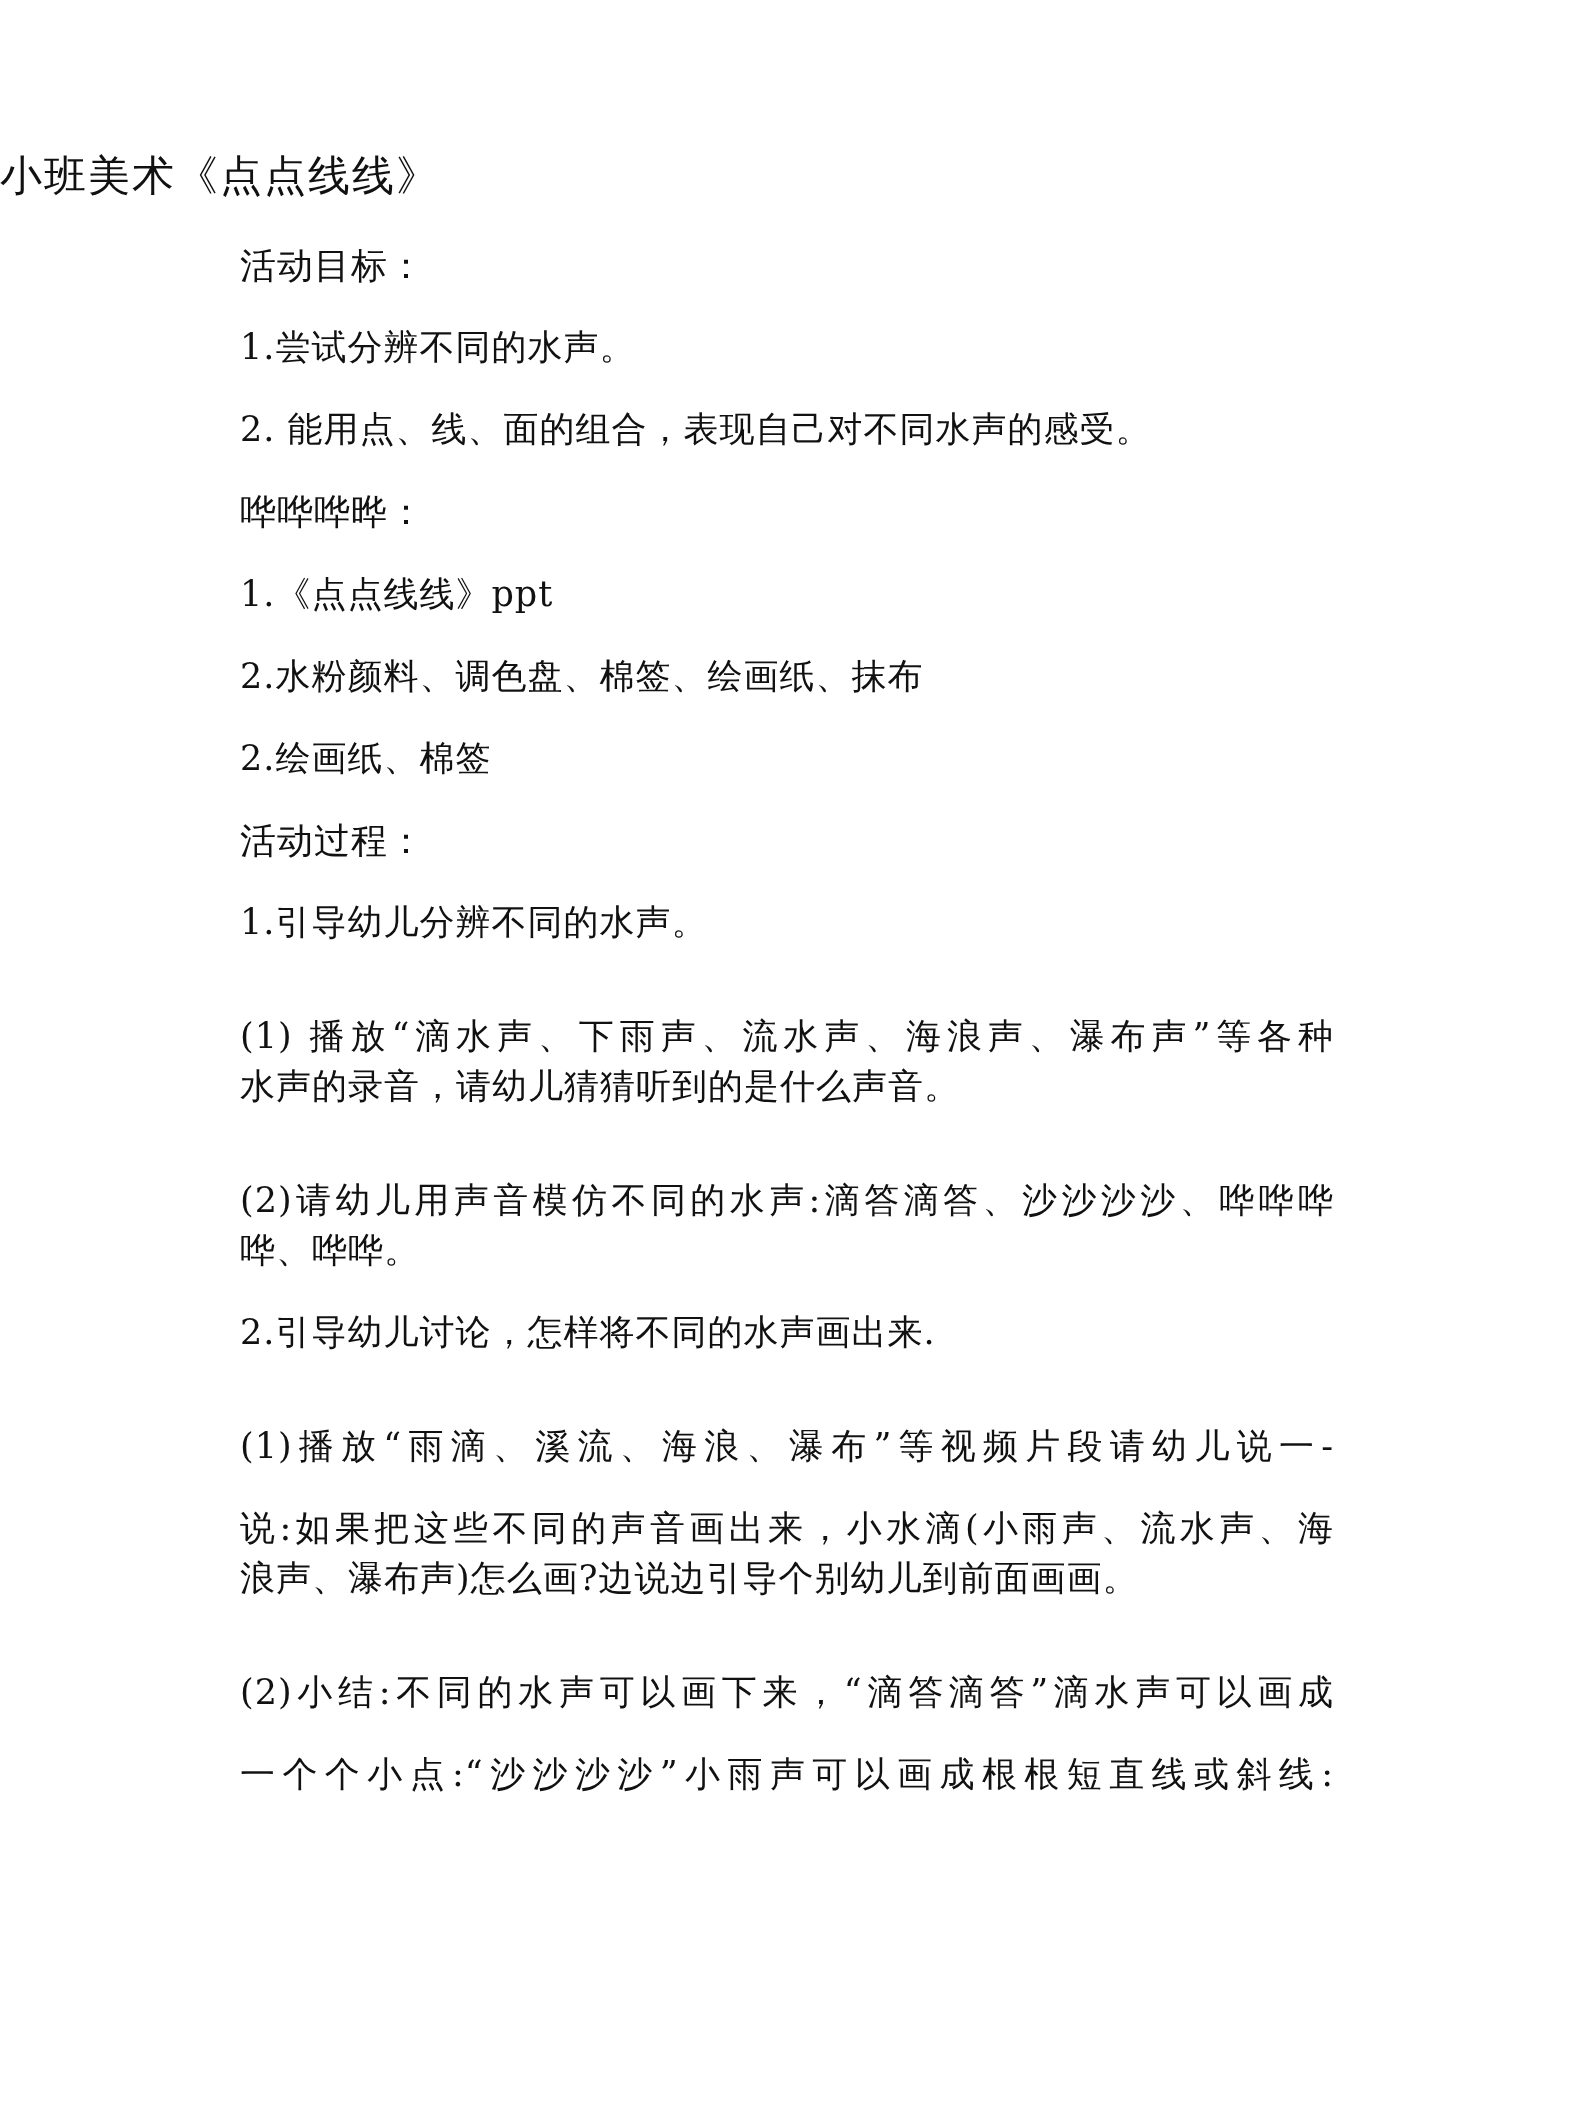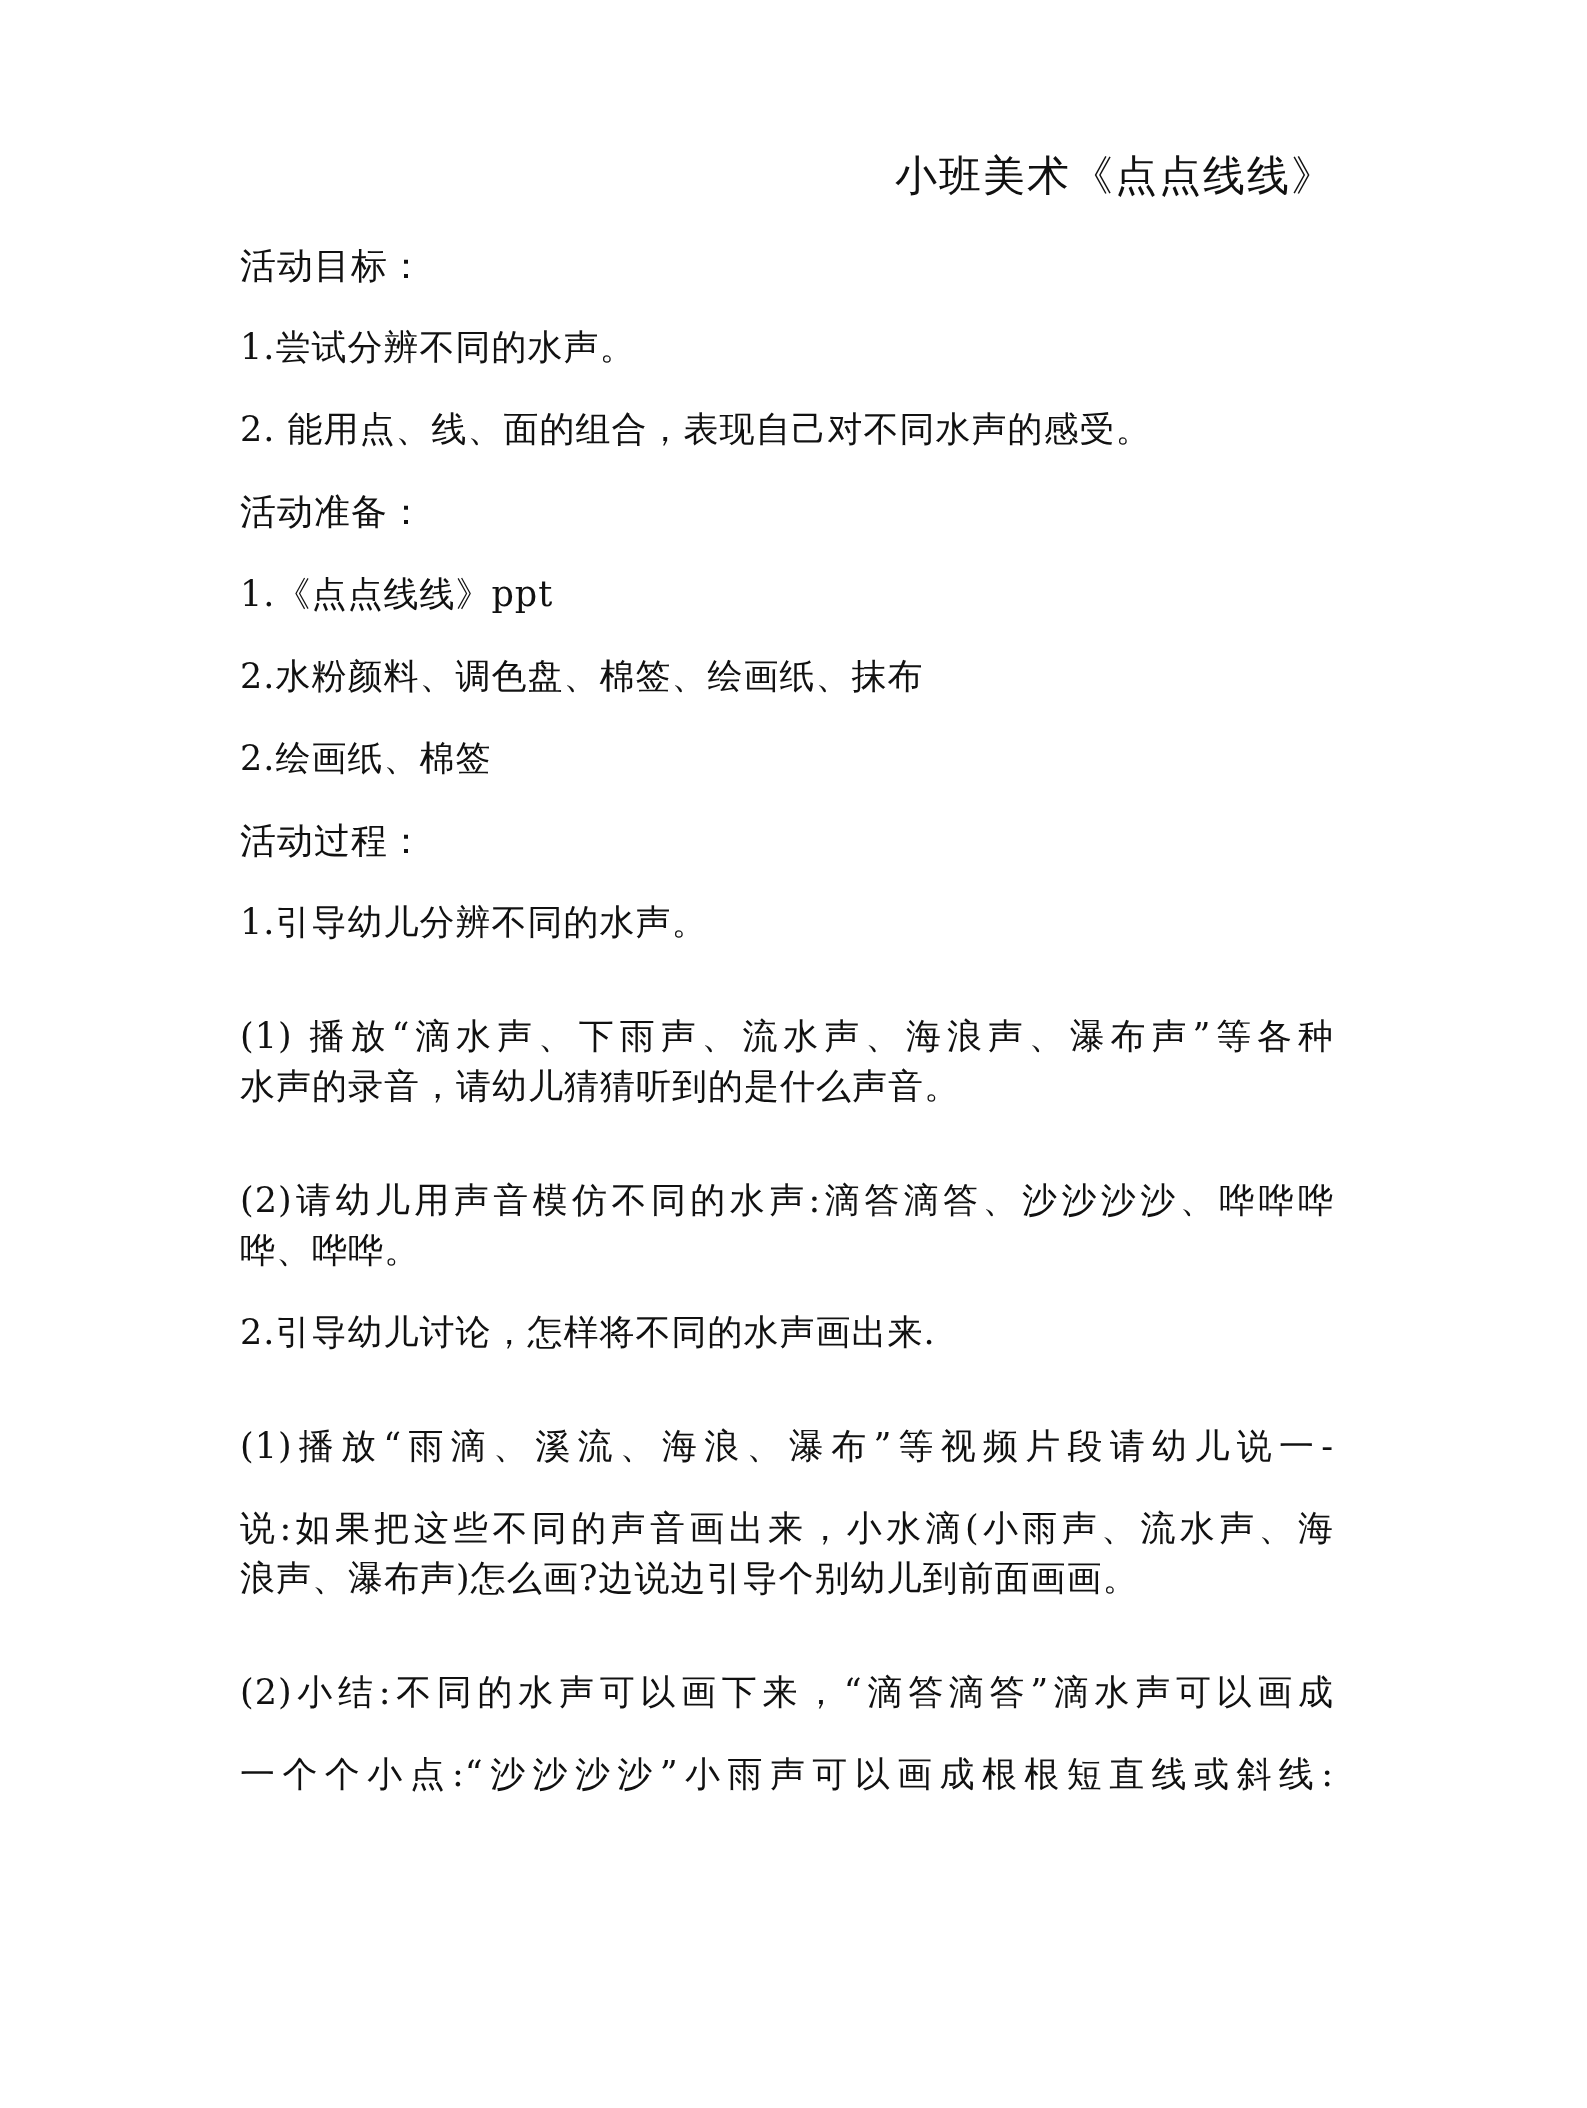--- a/index.html
+++ b/index.html
@@ -1,36 +1,36 @@
 <!DOCTYPE html>
 <html><head>
 <meta charset="utf-8">
 <style>
   html, body { margin: 0; padding: 0; background: #ffffff; }
   body { width: 1587px; height: 2108px; position: relative; overflow: hidden;
          font-family: "DejaVu Serif", "Liberation Serif", serif; color: #111111; }
   .page { position: absolute; left: 0; top: 0; width: 1587px; height: 2108px; background: #ffffff; }
-  .title { position: absolute; top: 148px; left: 0; width: 1304px; text-align: right;
-           font-size: 42px; letter-spacing: 2px; margin-left: 31px; }
+  .title { position: absolute; top: 148px; left: 0; width: 1304px; text-align: left;
+           font-size: 42px; letter-spacing: 2px; }
   .line { position: absolute; left: 240px; width: 1100px; font-size: 35px; white-space: nowrap;
           letter-spacing: 1px; }
   .heading { font-weight: normal; font-size: 36px; }
   .justify { text-align: justify; text-align-last: justify; width: 1094px; margin-top: 32px; }
 </style>
 </head>
 <body>
 
 <div class="page">
   <div class="title">小班美术《点点线线》</div>
 
   <div class="line heading" style="top:242px">活动目标：</div>
   <div class="line" style="top:324px">1.尝试分辨不同的水声。</div>
   <div class="line" style="top:406px">2. 能用点、线、面的组合，表现自己对不同水声的感受。</div>
 
-  <div class="line heading" style="top:488px">活动准备：</div>
+  <div class="line heading" style="top:488px">哗哗哗晔：</div>
   <div class="line" style="top:571px">1.《点点线线》ppt</div>
   <div class="line" style="top:653px">2.水粉颜料、调色盘、棉签、绘画纸、抹布</div>
   <div class="line" style="top:735px">2.绘画纸、棉签</div>
 
   <div class="line heading" style="top:817px">活动过程：</div>
   <div class="line" style="top:899px">1.引导幼儿分辨不同的水声。</div>
   <div class="line justify" style="top:981px">(1) 播放“滴水声、下雨声、流水声、海浪声、瀑布声”等各种</div>
   <div class="line" style="top:1063px">水声的录音，请幼儿猜猜听到的是什么声音。</div>
   <div class="line justify" style="top:1145px">(2)请幼儿用声音模仿不同的水声:滴答滴答、沙沙沙沙、哗哗哗</div>
   <div class="line" style="top:1227px">哗、哗哗。</div>

